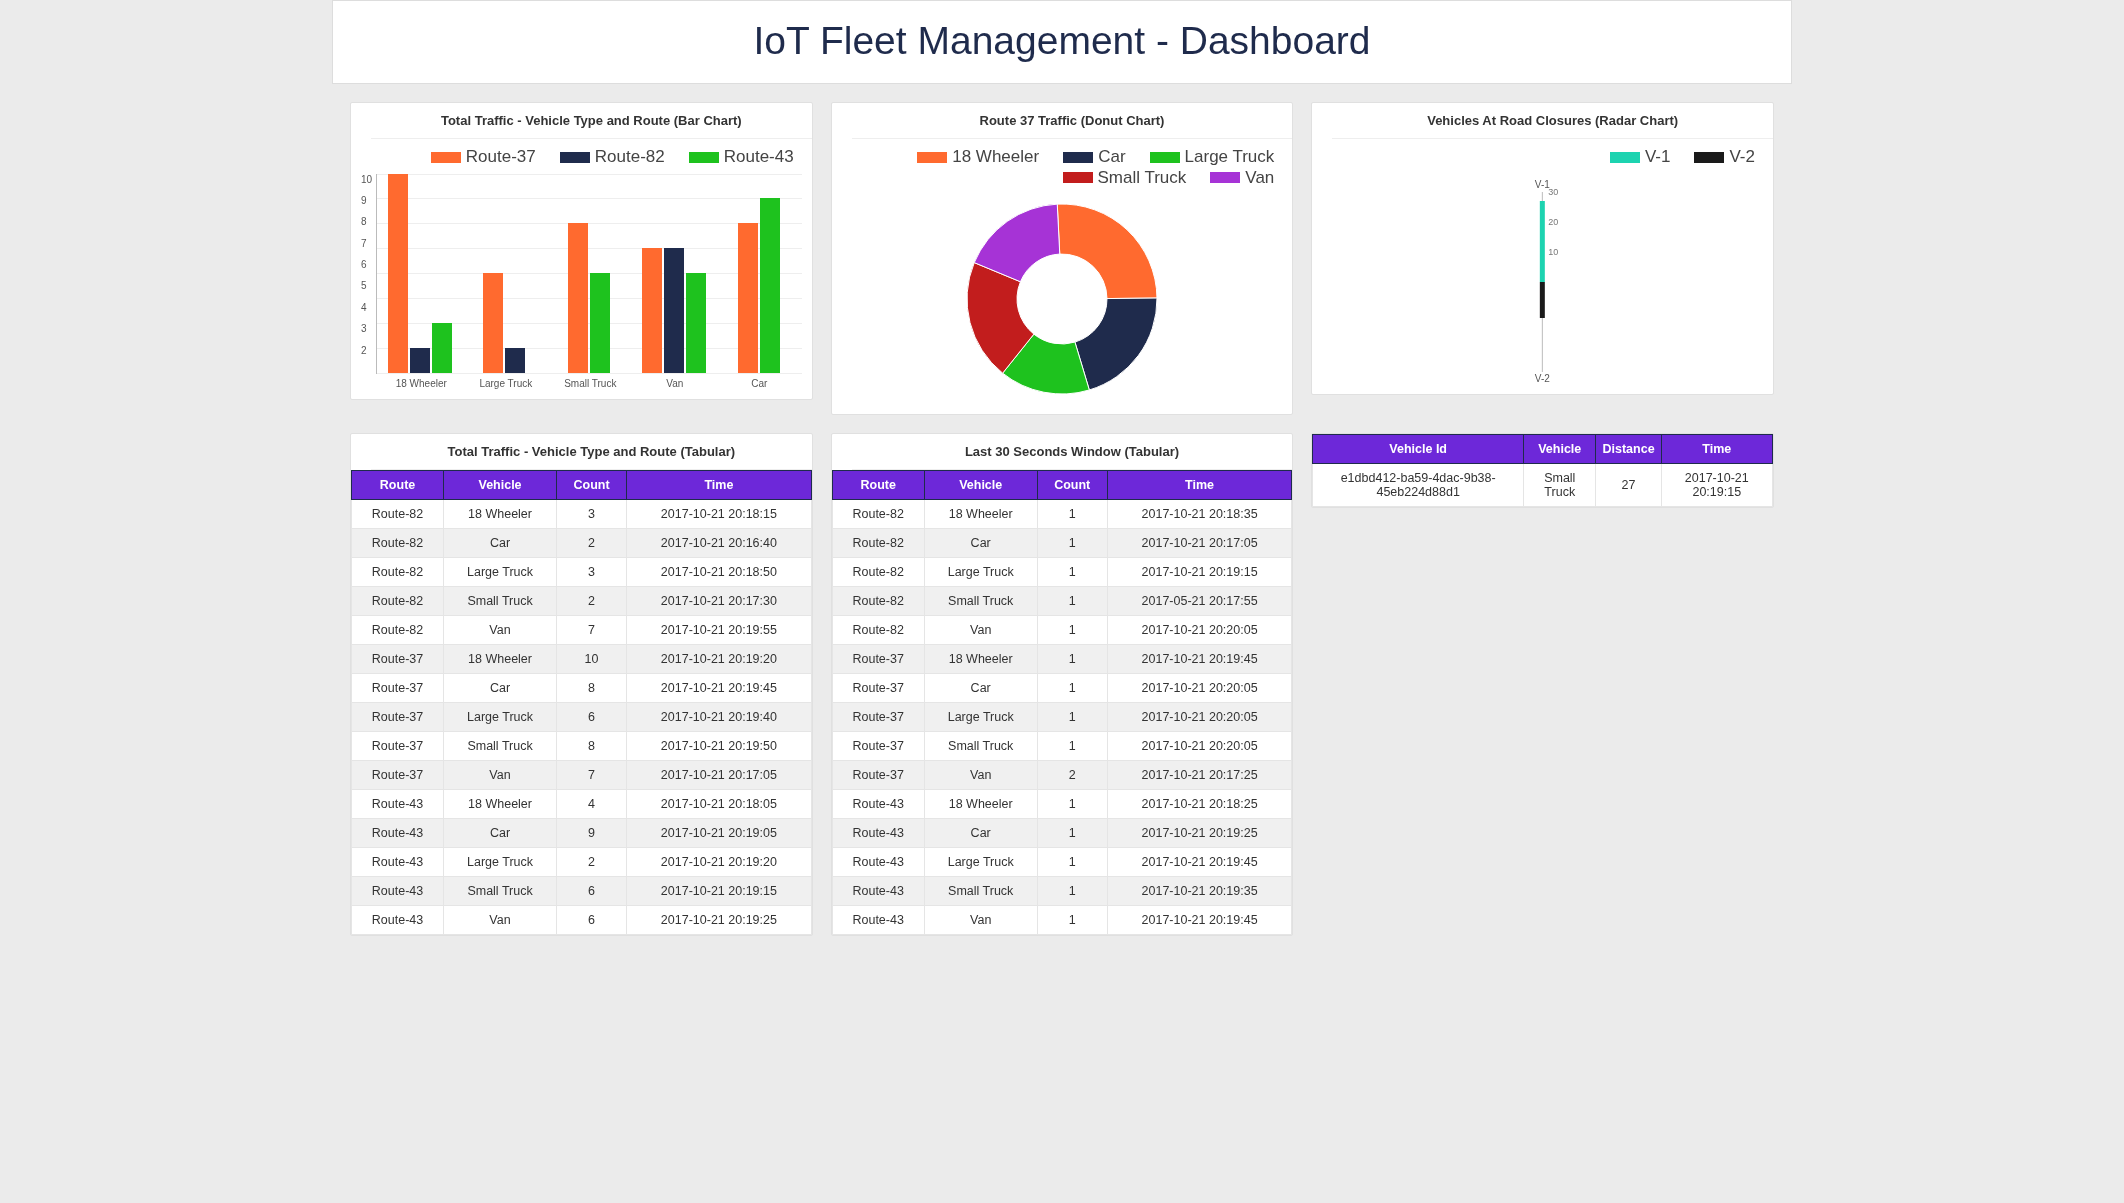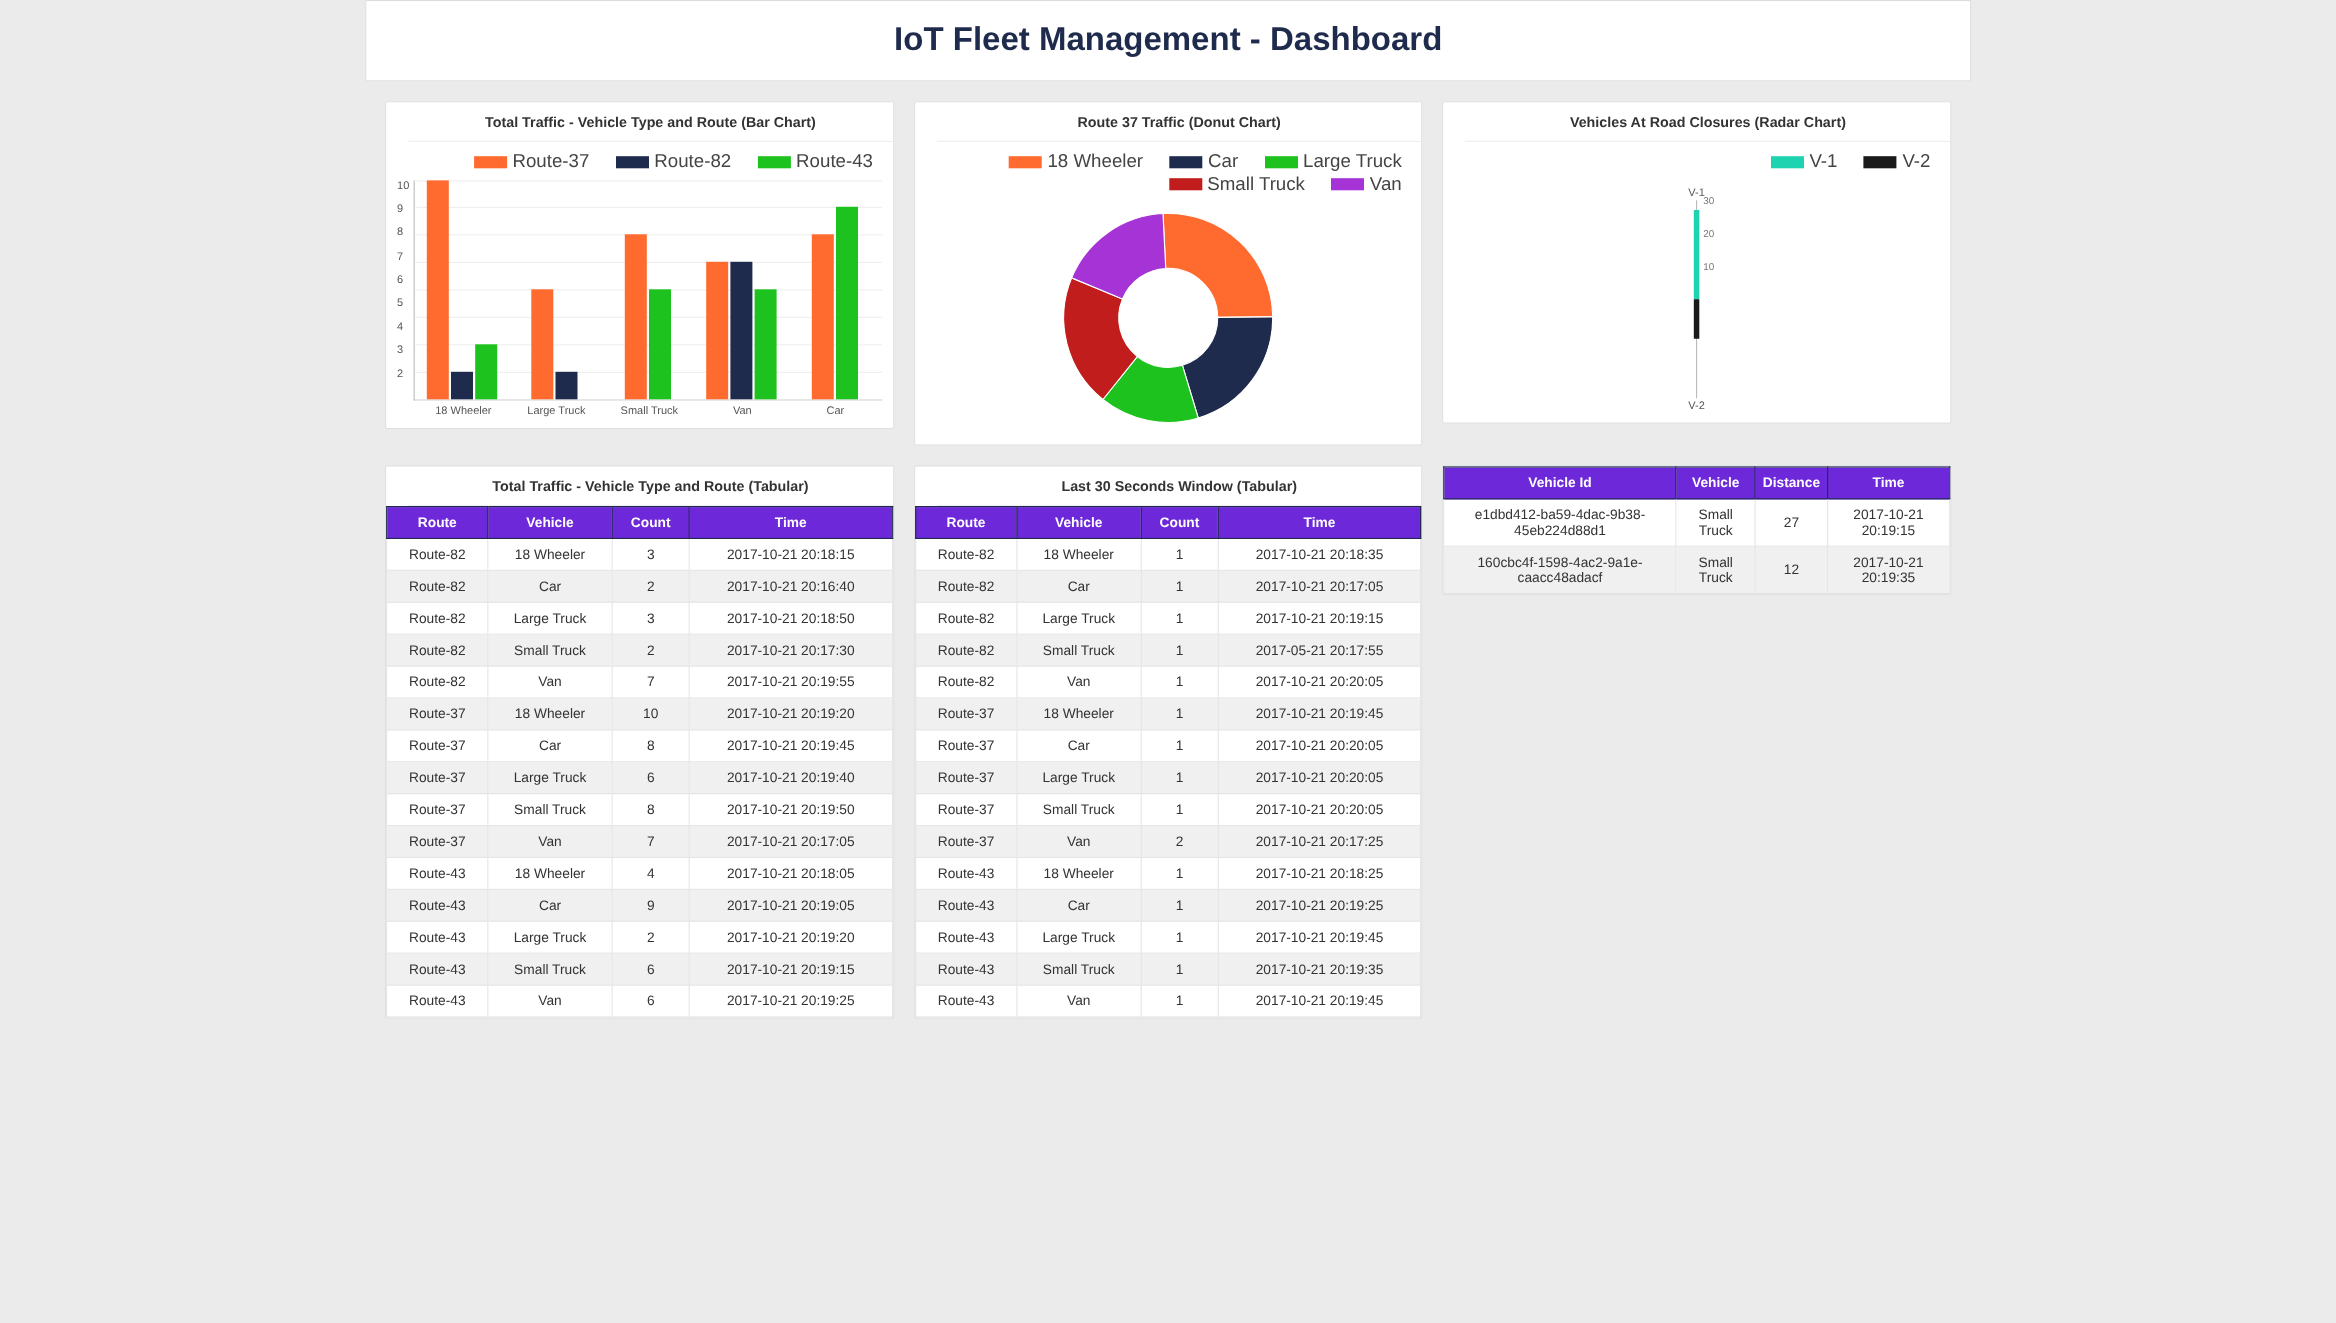--- a/index.html
+++ b/index.html
@@ -1,19 +1,19 @@
 <!DOCTYPE html>
 <html><head>
 <meta charset="utf-8">
 <style>
   * { box-sizing: border-box; margin: 0; padding: 0; }
   html,body { font-family: -apple-system, "Helvetica Neue", Helvetica, Arial, sans-serif; background:#ebebeb; color:#333; }
   .page { width:1460px; margin:0 auto; }
   .title-bar { background:#fff; border:1px solid #ddd; padding:18px 0 20px 0; text-align:center; }
-  .title-bar h1 { font-size:30px; font-weight:700; color:#1f2b4c; }
+  .title-bar h1 { font-size:39px; font-weight:400; color:#1f2b4c; }
   .grid { display:grid; grid-template-columns: 1fr 1fr 1fr; gap:18px; padding:18px; align-items:start; }
   .panel { background:#fff; border:1px solid #e0e0e0; border-radius:2px; }
   .panel-title { font-size:13px; font-weight:700; text-align:center; color:#333; padding:10px 8px; border-bottom:1px solid #eee;margin-left:20px; }
   .chart-body { padding:8px 10px 10px 10px; position:relative; }
   .legend { text-align:right; font-size:17px; color:#444; margin-bottom:6px; }
   .legend span { display:inline-flex; align-items:center; margin:0 8px; }
   .legend .sw { width:30px; height:11px; display:inline-block; margin-right:5px; }
   table.data { width:100%; border-collapse:collapse; font-size:12.5px; }
   table.data th { background:#6d28d9; color:#fff; font-weight:700; text-align:center; padding:7px 6px; border:1px solid #1f2b4c; }
   table.data td { text-align:center; padding:7px 6px; border:1px solid #e5e5e5; }
@@ -364,24 +364,18 @@
               <th>Time</th>
             </tr>
           </thead>
           <tbody>
             <tr>
               <td>e1dbd412-ba59-4dac-9b38-45eb224d88d1</td>
               <td>Small Truck</td>
               <td>27</td>
               <td>2017-10-21 20:19:15</td>
             </tr>
-            <tr>
-              <td>160cbc4f-1598-4ac2-9a1e-caacc48adacf</td>
-              <td>Small Truck</td>
-              <td>12</td>
-              <td>2017-10-21 20:19:35</td>
-            </tr>
           </tbody>
         </table>
     </div>
 
   </div>
 </div>
 
 </body></html>

